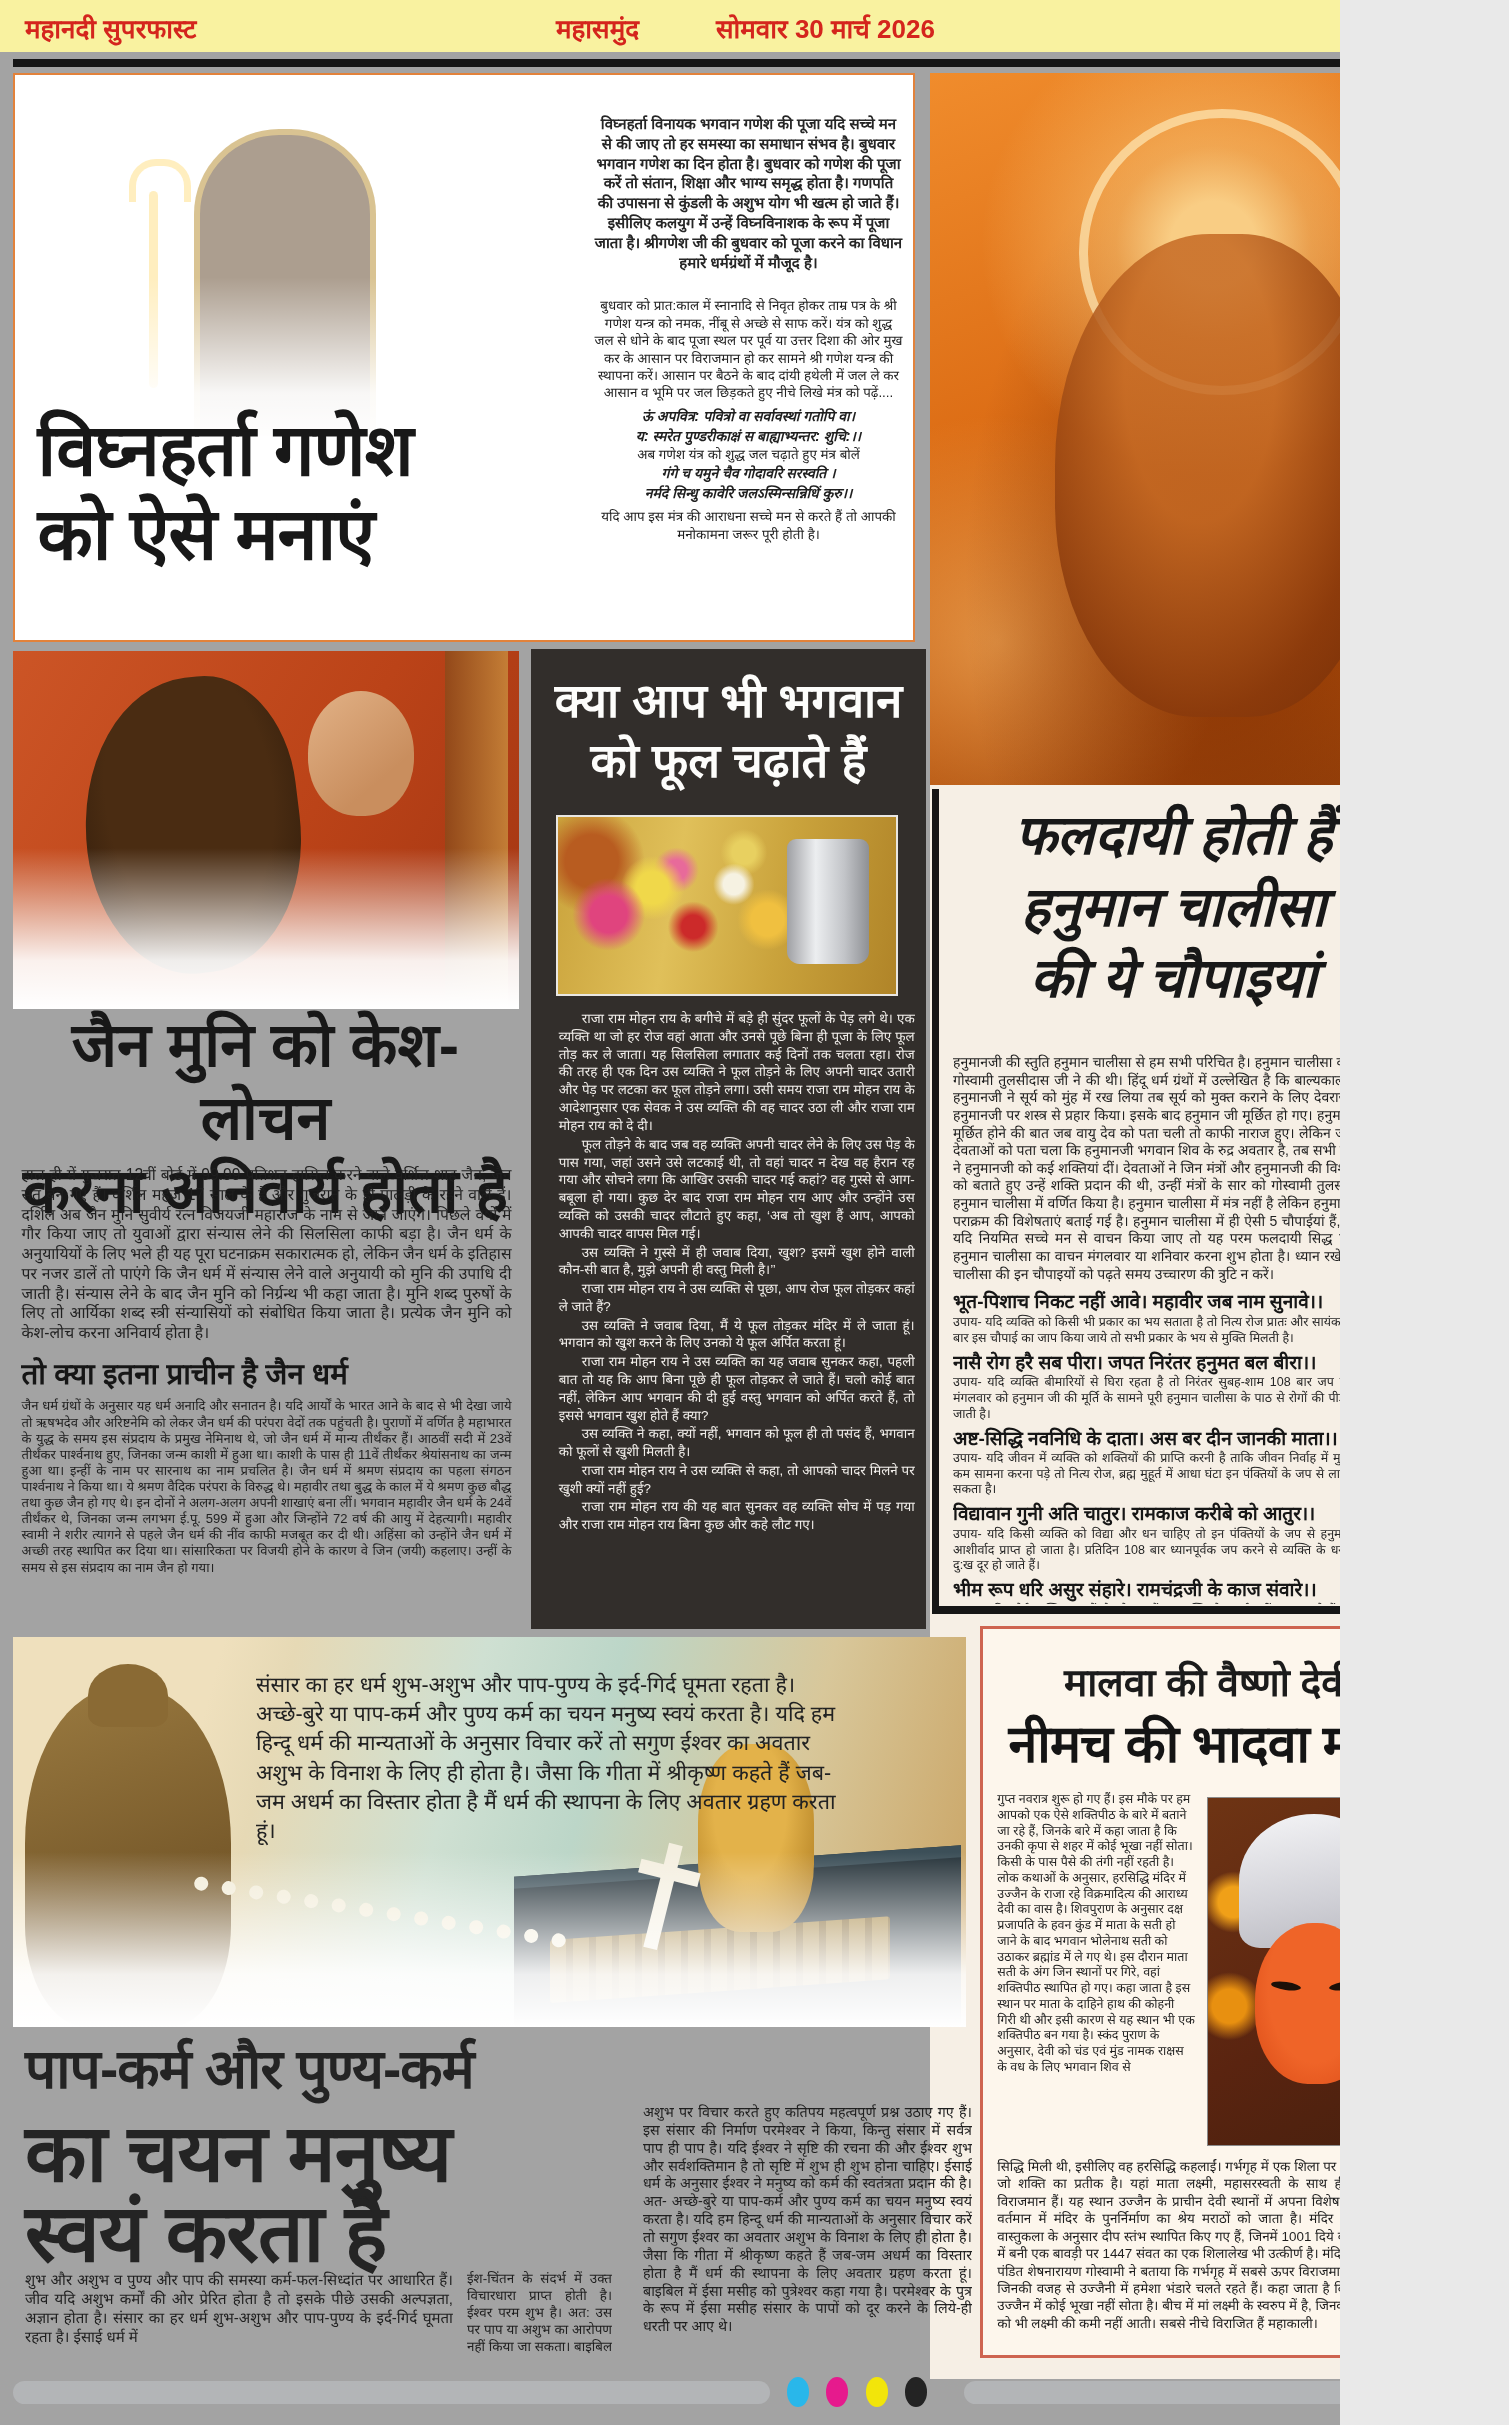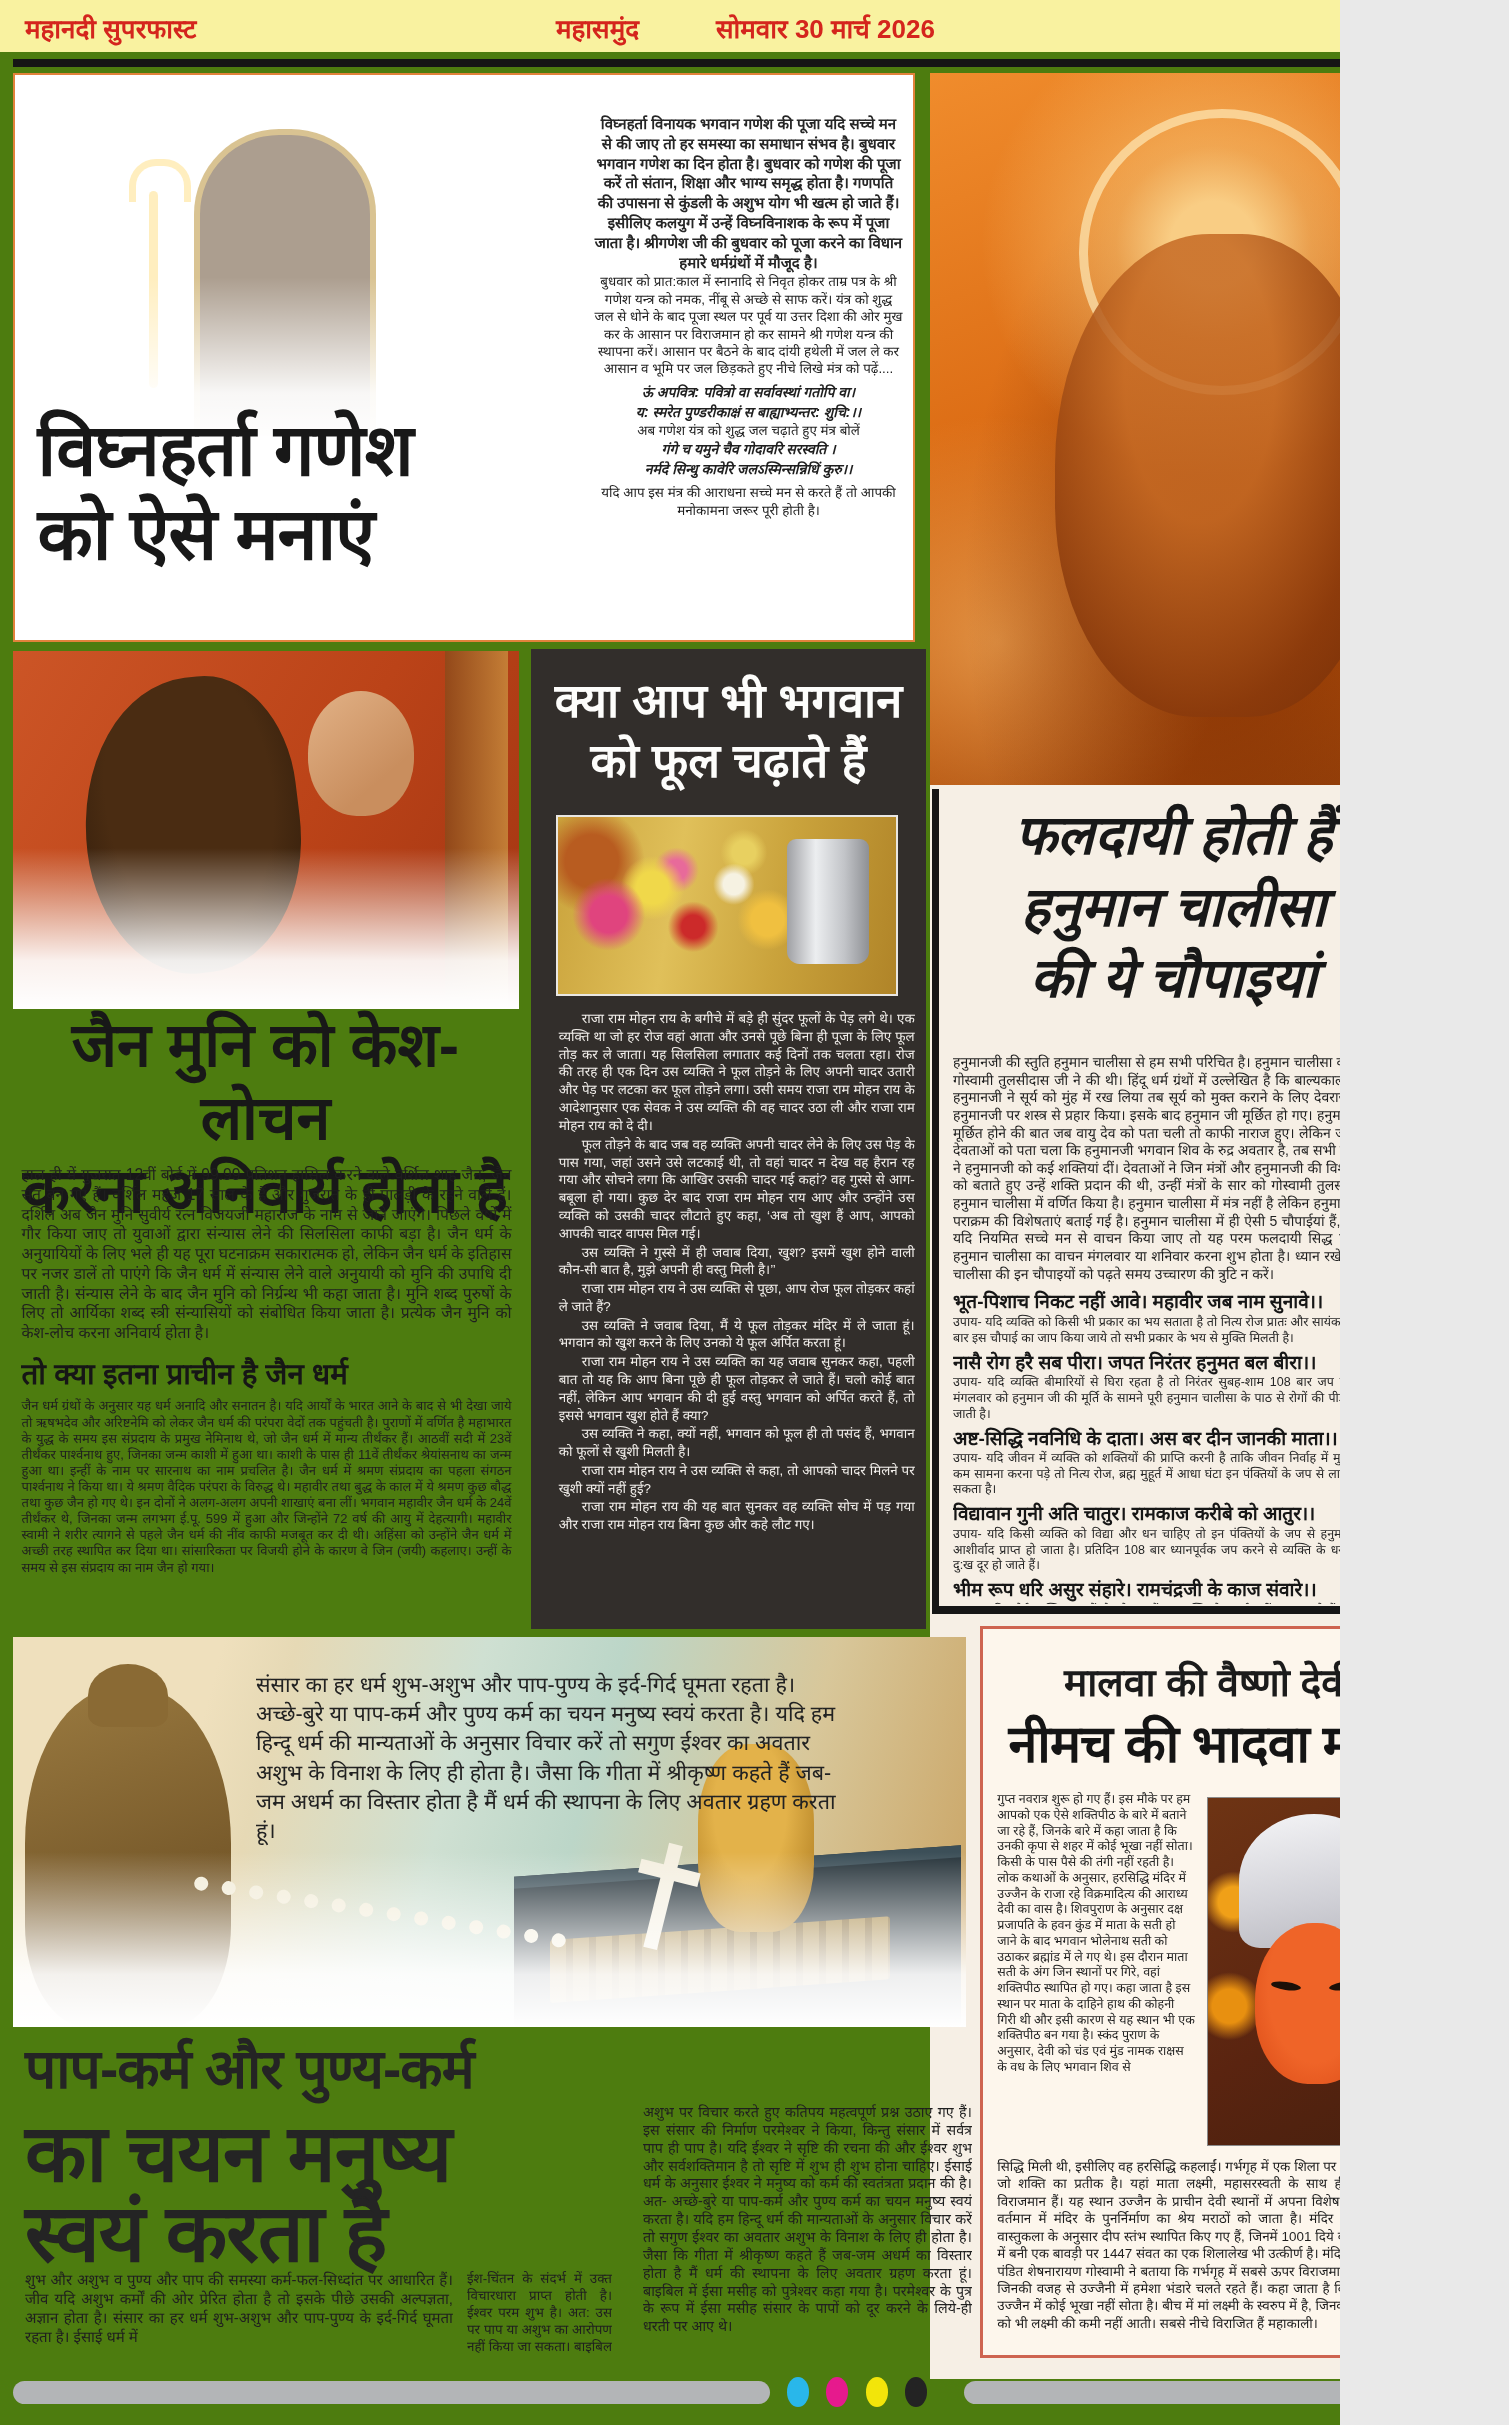--- a/index.html
+++ b/index.html
@@ -1,16 +1,16 @@
 <!DOCTYPE html>
 <html lang="hi" style="font-size:14.3px"><head>
 <meta charset="utf-8">
 <style>
   html,body{margin:0;padding:0;background:#e9e9e9;}
-  .page{position:relative;width:1340px;height:2426px;background:#4d7c0f;overflow:hidden;
+  .page{position:relative;width:1340px;height:2426px;background:#a3a3a3;overflow:hidden;
         font-family:"Liberation Sans","DejaVu Sans",sans-serif;color:#1f1f1f;}
   .abs{position:absolute;}
   
   .masthead{left:0;top:0;width:1510px;height:52px;background:#f9f2a0;}
   .masthead span{position:absolute;top:9.8px;font-weight:bold;font-size:26px;color:#d4251d;white-space:nowrap;}
   .m-paper{left:25px;}
   .m-city{left:556px;}
   .m-date{left:716px;}
   .m-page{right:27px;}
   .top-rule{left:12.5px;top:59px;width:1485px;height:8px;background:#151515;}
@@ -26,21 +26,21 @@
       linear-gradient(130deg,#dcא 0,#d9a33c 0,#c08322 38%,#93611a 70%,#c9912f 100%);}
   .ganesh-arch{position:absolute;left:179px;top:54px;width:170px;height:295px;border-radius:85px 85px 0 0;
       background:rgba(70,40,6,.45);border:6.3px solid rgba(255,225,150,.55);}
   .ganesh-trident{position:absolute;left:134px;top:116px;width:9px;height:197px;background:rgba(255,235,180,.85);border-radius:4.5px;}
   .ganesh-trident::before{content:"";position:absolute;left:-19.7px;top:-32px;width:48px;height:36px;
       border:7.2px solid rgba(255,235,180,.85);border-bottom:none;border-radius:27px 27px 0 0;}
   .photo-fade{position:absolute;left:0;bottom:0;width:100%;height:45%;
       background:linear-gradient(to bottom,rgba(255,255,255,0),rgba(255,255,255,.92) 70%,#fff 100%);}
   .ganesh-head{position:absolute;left:23px;top:333px;width:537px;font-weight:bold;font-size:72px;line-height:1.17;color:#181818;letter-spacing:-0.9px;}
   .ganesh-text{position:absolute;left:580px;top:39px;width:308px;text-align:center;}
-  .ganesh-text .intro{font-weight:bold;font-size:15px;line-height:1.32;color:#262626;margin:0 0 1px;}
+  .ganesh-text .intro{font-weight:bold;font-size:15px;line-height:1.32;color:#262626;margin:0 0 25px;}
   .ganesh-text .body{font-size:13.4px;line-height:1.3;margin:0 0 5.4px;color:#242424;}
   .mantra{font-style:italic;font-weight:bold;font-size:14px;line-height:1.38;margin:0;}
   .mantra-lead{font-size:13.4px;line-height:1.38;margin:0;}
   .ganesh-text .outro{font-size:13.4px;line-height:1.33;margin:5.4px 0 0;}
   
   .hanuman-img{left:930px;top:73px;width:567px;height:712px;overflow:hidden;
     background:
       radial-gradient(circle at 50% 24%, #f9cd84 0 7%, rgba(250,200,120,.55) 16%, transparent 38%),
       radial-gradient(ellipse at 50% 72%, rgba(110,38,4,.6), transparent 62%),
       radial-gradient(circle at 12% 80%, rgba(255,200,120,.5), transparent 30%),

